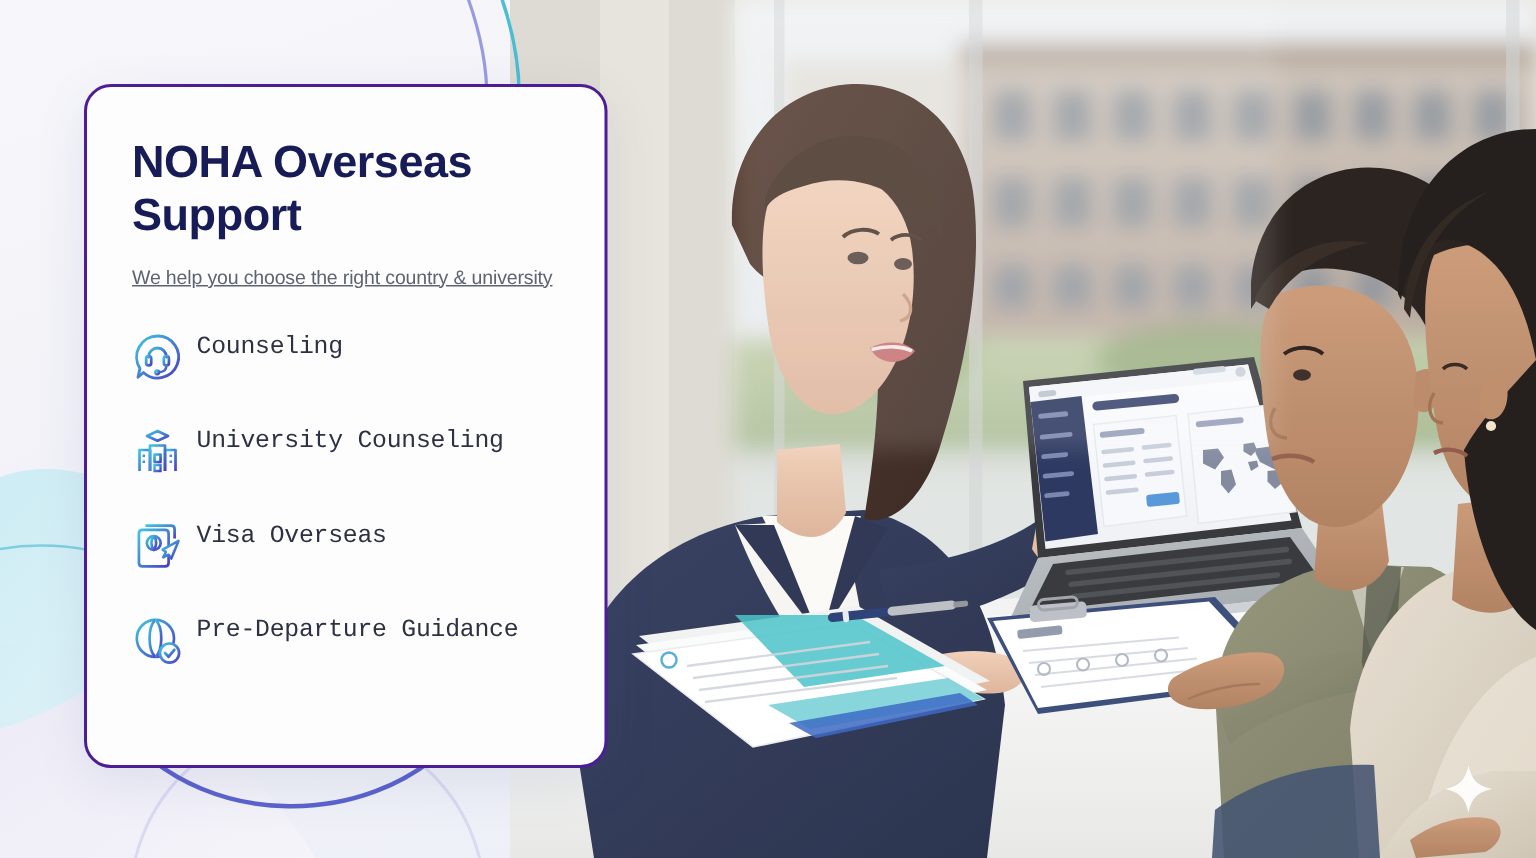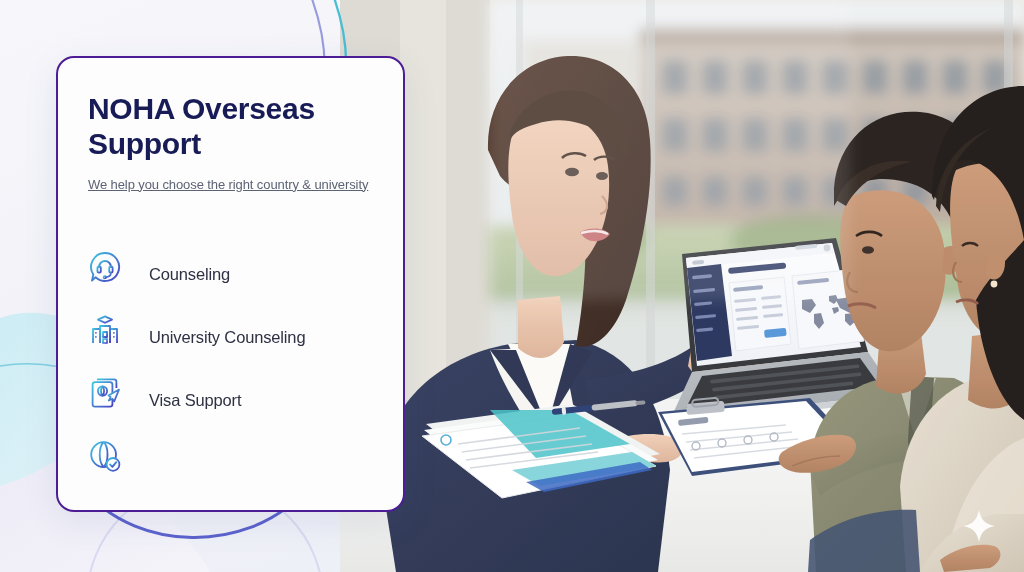--- a/index.html
+++ b/index.html
@@ -42,22 +42,23 @@
   .card-title {
     font-size:30px; font-weight:bold; line-height:1.16;
     color:#171b56; letter-spacing:-0.3px;
   }
   .card-sub {
     margin-top:14px;
     font-size:13px; line-height:1.42; color:#5c6372; letter-spacing:-0.1px;text-decoration:underline;
   }
   .features { margin-top:27px; }
   .feature {
-    display:flex; align-items:flex-end; gap:27px;
+    display:flex; align-items:flex-start; gap:9px;
     height:63px;
+    font-family:Liberation Mono, monospace;
   }
   .feature-icon { width:34px; height:34px; flex:0 0 34px; }
   .feature-label {
     font-size:16.5px; color:#2d3142; letter-spacing:-0.15px; white-space:nowrap;
   }
 
   
   .sparkle { position:absolute; left:962px; top:509px; width:34px; height:34px; }
 </style>
 </head>
@@ -495,21 +496,21 @@
                        L24.4,28.2 C24.4,29.6 23.4,30.6 22,30.6 L7,30.6 C5.6,30.6 4.6,29.6 4.6,28.2 Z"></path>
               <circle cx="14.5" cy="15" r="4.6"></circle>
               <path d="M9.9,15 L19.1,15"></path>
               <path d="M14.5,10.4 C16.6,12.8 16.6,17.2 14.5,19.6 C12.4,17.2 12.4,12.8 14.5,10.4 Z"></path>
               <path d="M9.4,23.6 L19.6,23.6"></path>
               <path d="M9.4,26.4 L16.6,26.4"></path>
             </g>
             <path d="M31,13.6 L20.4,19.4 L22.6,21 L20.8,24.6 L24.4,22.8 L26.2,25.4 L31,13.6 Z" fill="#fdfdfe" stroke="url(#ig3)" stroke-width="1.7" stroke-linejoin="round"></path>
           </svg>
         </span>
-        <span class="feature-label">Visa Support</span>
+        <span class="feature-label">Visa Overseas</span>
       </div>
 
       <div class="feature">
         <span class="feature-icon">
           <svg viewBox="0 0 34 34">
             <defs>
               <linearGradient id="ig4" x1="0" y1="0" x2="1" y2="1">
                 <stop offset="0" stop-color="#3ec6e0"></stop>
                   <stop offset="1" stop-color="#4a3fc4"></stop>
               </linearGradient>
@@ -519,20 +520,21 @@
               <path d="M3.2,15.6 L28,15.6"></path>
               <path d="M5.4,8.4 L25.8,8.4"></path>
               <path d="M5.4,22.8 L25.8,22.8"></path>
               <path d="M15.6,3.2 C10.4,8 10.4,23.2 15.6,28"></path>
               <path d="M15.6,3.2 C20.8,8 20.8,23.2 15.6,28"></path>
             </g>
             <circle cx="25" cy="25.4" r="6.4" fill="#fdfdfe" stroke="url(#ig4)" stroke-width="1.8"></circle>
             <path d="M22,25.4 L24.4,27.8 L28.2,23.2" fill="none" stroke="url(#ig4)" stroke-width="1.9" stroke-linecap="round" stroke-linejoin="round"></path>
           </svg>
         </span>
+        <span class="feature-label">Pre-Departure Guidance</span>
       </div>
 
     </div>
   </div>
 
   <svg class="sparkle" viewBox="0 0 34 34">
     <path d="M17,1 C19,11 23,15 33,17 C23,19 19,23 17,33 C15,23 11,19 1,17 C11,15 15,11 17,1 Z" fill="#ffffff" opacity="0.93"></path>
   </svg>
 
 </div>

